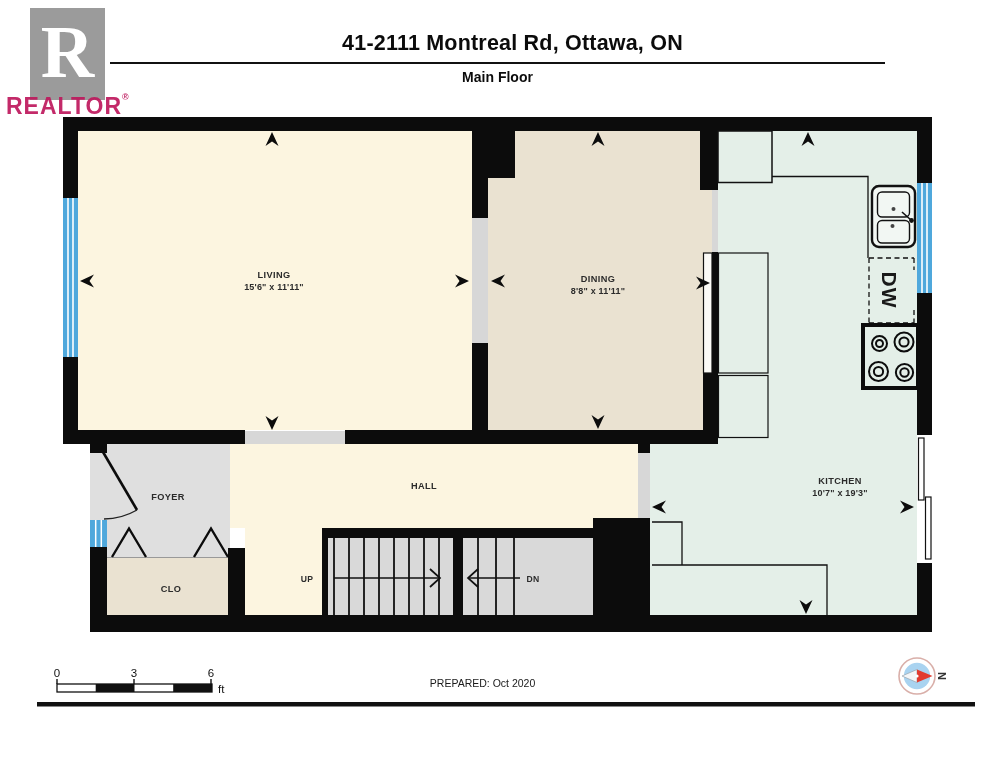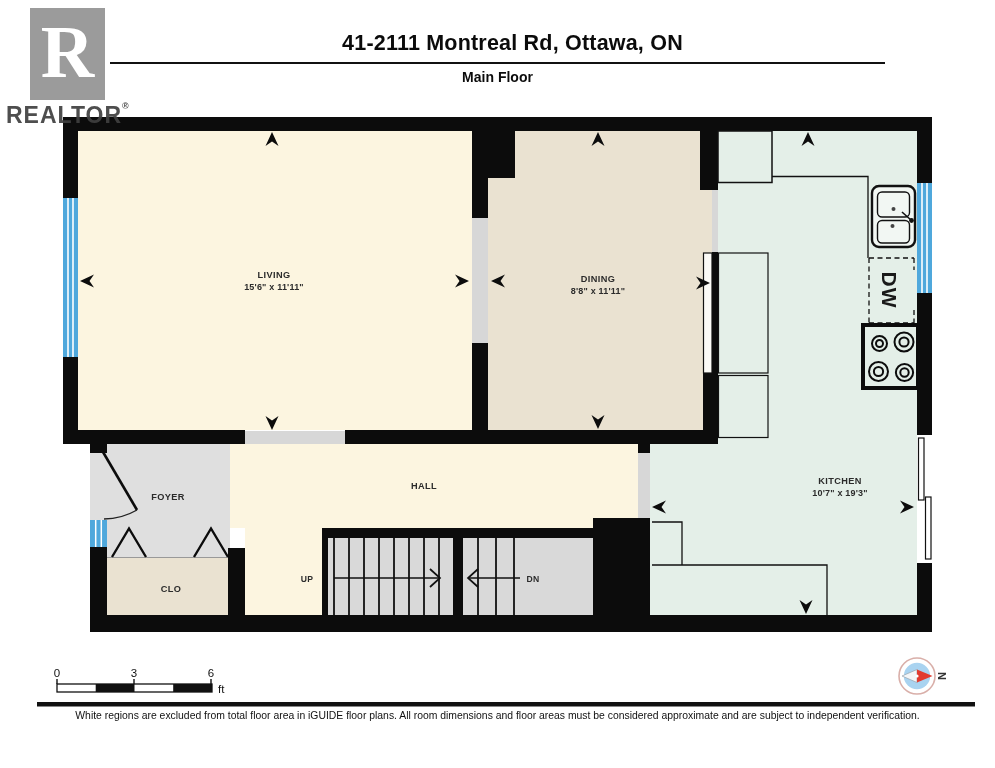--- a/index.html
+++ b/index.html
@@ -9,22 +9,22 @@
   .hdr{position:absolute;left:0;top:0;width:100%;z-index:2;}
   #title{position:absolute;top:31px;left:15px;width:100%;text-align:center;
          font-size:21.5px;font-weight:bold;color:#0b0b0b;letter-spacing:.2px;}
   #title-rule{position:absolute;top:62px;left:110px;width:775px;height:2px;background:#111;}
   #subtitle{position:absolute;top:69px;left:0;width:100%;text-align:center;
             font-size:14px;font-weight:bold;color:#0b0b0b;}
   #logo-box{position:absolute;left:30px;top:8px;width:75px;height:92px;background:#9b9b9b;
             display:flex;align-items:center;justify-content:center;}
   #logo-box .r{font-family:"Liberation Serif","DejaVu Serif",serif;font-weight:bold;
                font-size:74px;color:#fff;line-height:1;transform:translateY(-2px);}
-  #wordmark{position:absolute;left:6px;top:101px;font-size:23px;font-weight:bold;
-            color:#404040;letter-spacing:1px;opacity:.92;}
+  #wordmark{position:absolute;left:6px;top:92px;font-size:23px;font-weight:bold;
+            color:#be185d;letter-spacing:1px;opacity:.92;}
   #wordmark sup{font-size:9px;vertical-align:14px;}
   #prepared{position:absolute;top:677px;left:0;width:97%;text-align:center;
             font-size:10.5px;color:#1a1a1a;z-index:2;}
   #disclaimer{position:absolute;top:710px;left:0;width:100%;text-align:center;
               font-size:10.4px;color:#111;z-index:2;}
   .room-label{font-size:9.2px;font-weight:600;letter-spacing:.4px;fill:#2b2b2b;}
   .dims-label{font-size:9px;font-weight:600;letter-spacing:.2px;fill:#2b2b2b;}
   .small-label{font-size:8.6px;font-weight:600;letter-spacing:.3px;fill:#2b2b2b;}
 </style>
 </head>
@@ -231,15 +231,15 @@
   <div class="hdr">
     <div id="logo-box">
       <span class="r">R</span>
     </div>
     <div id="wordmark"><span>REALTOR</span><sup>®</sup></div>
     <div id="title">41-2111 Montreal Rd, Ottawa, ON</div>
     <div id="title-rule"></div>
     <div id="subtitle">Main Floor</div>
   </div>
 
-  <div id="disclaimer">White regions are excluded from total floor area in iGUIDE floor plans. All room dimensions and floor areas must be considered approximate and are subject to independent verification.</div>
+  <div id="prepared">PREPARED: Oct 2020</div>
 
 </div>
 
 </body></html>

